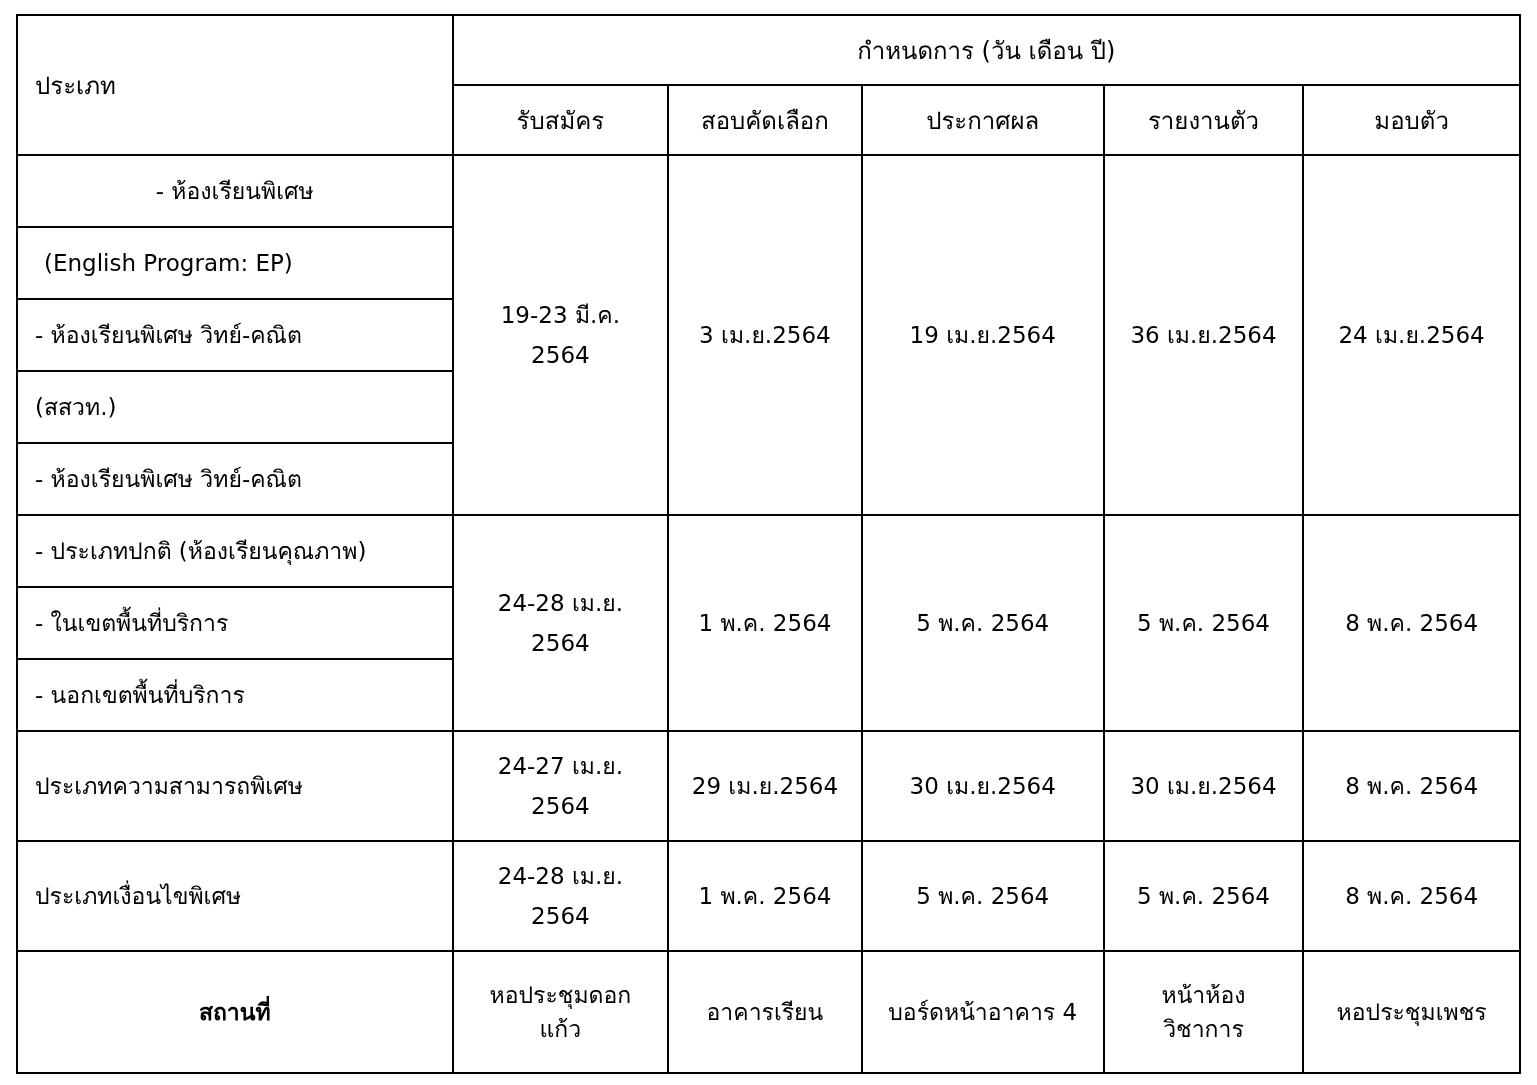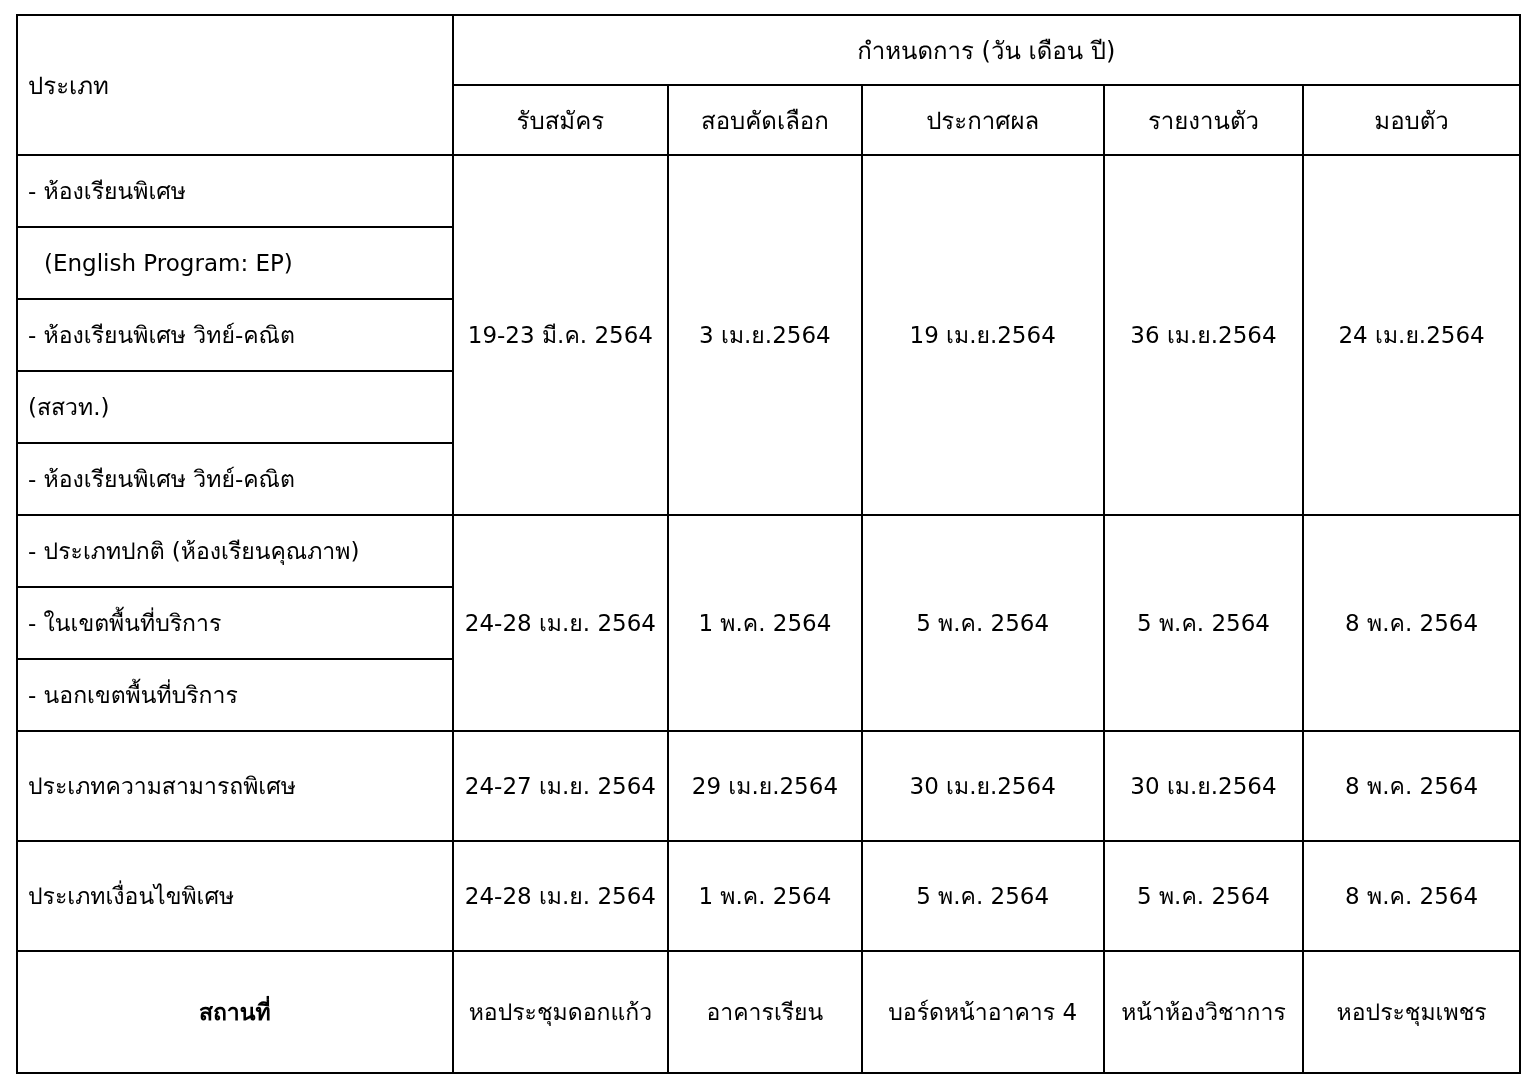--- a/index.html
+++ b/index.html
@@ -32,21 +32,21 @@
   table.cal {
     border-collapse: collapse;
     table-layout: fixed;
     width: 1505px;
     margin-left: 16px;
     margin-top: 14px;
     font-size: 23px;
   }
   table.cal td, table.cal th {
     border: 2px solid #000000;
-    padding: 6px 10px;
+    padding: 6px 17px;
     vertical-align: middle;
     font-weight: normal;
   }
   .c-type   { width: 428px; }
   .c-apply  { width: 212px; }
   .c-exam   { width: 190px; }
   .c-result { width: 238px; }
   .c-report { width: 196px; }
   .c-hand   { width: 213px; }
 
@@ -118,21 +118,21 @@
         <th class="hdr-sub">รับสมัคร</th>
         <th class="hdr-sub">สอบคัดเลือก</th>
         <th class="hdr-sub">ประกาศผล</th>
         <th class="hdr-sub">รายงานตัว</th>
         <th class="hdr-sub">มอบตัว</th>
       </tr>
     </thead>
     <tbody>
 
       <tr>
-        <td class="cell-type" style="border-bottom:none;">- ห้องเรียนพิเศษ</td>
+        <td class="cell-type" style="border-bottom:none;text-align:center;">- ห้องเรียนพิเศษ</td>
         <td class="cell-date" rowspan="5">19-23 มี.ค. 2564</td>
         <td class="cell-date single" rowspan="5">3 เม.ย.2564</td>
         <td class="cell-date single" rowspan="5">19 เม.ย.2564</td>
         <td class="cell-date single" rowspan="5">36 เม.ย.2564</td>
         <td class="cell-date single" rowspan="5">24 เม.ย.2564</td>
       </tr>
       <tr>
         <td class="cell-type indent">(English Program: EP)</td>
       </tr>
       <tr>

